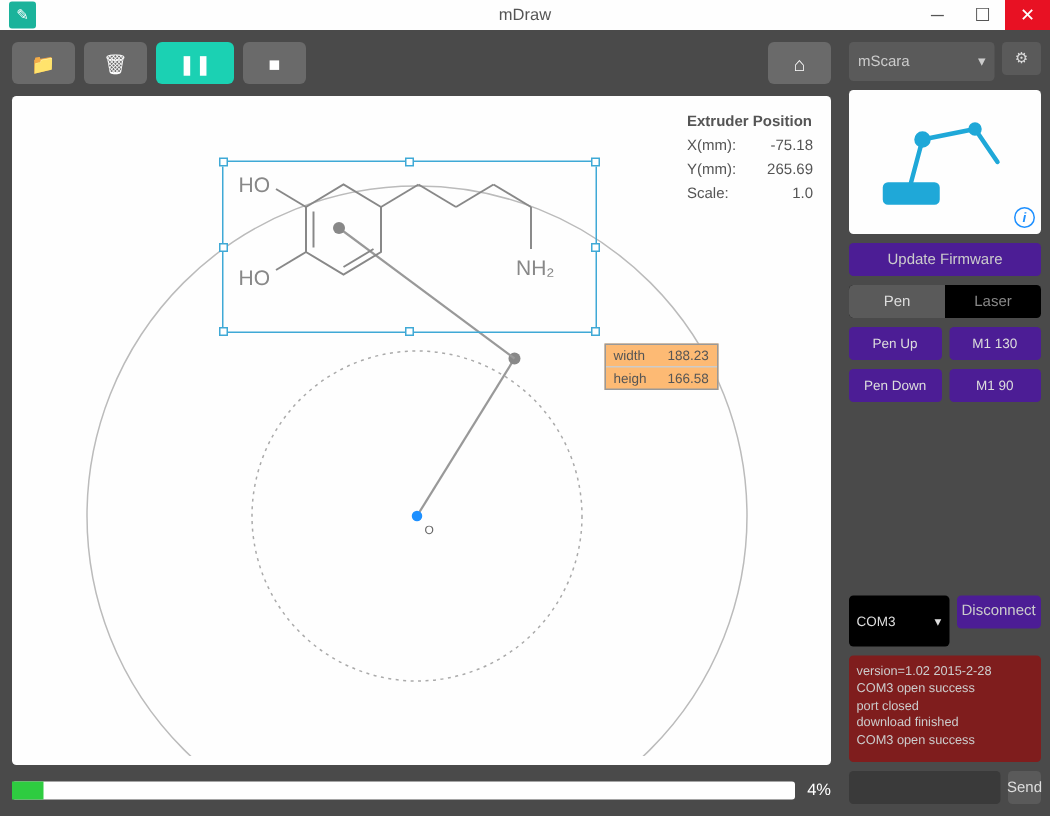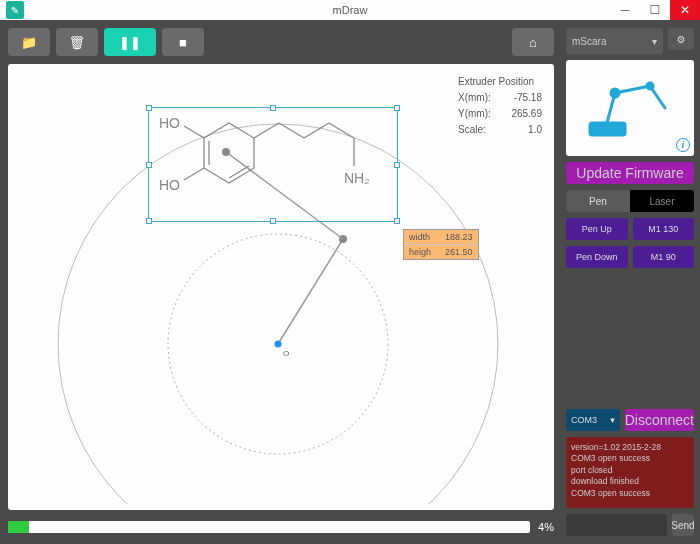--- a/index.html
+++ b/index.html
@@ -29,29 +29,29 @@
 .progress-area{height:22px;display:flex;align-items:center;gap:8px;margin-top:6px}
 .progress-bar{flex:1;height:12px;background:#fefefe;border-radius:2px;position:relative}
 .progress-fill{position:absolute;left:0;top:0;height:100%;width:4%;background:#2ecc40}
 .progress-text{color:#fff;font-size:11px}
 .side{width:140px;background:#4a4a4a;padding:8px 6px;display:flex;flex-direction:column;gap:6px;font-size:10px;color:#ddd}
 .side-row{display:flex;gap:5px}
 .robot-select{flex:1;height:22px;background:#5a5a5a;border-radius:3px;display:flex;align-items:center;padding:13px 6px;color:#ccc;justify-content:space-between}
 .gear-btn{width:26px;height:22px;background:#5a5a5a;border-radius:3px;display:flex;align-items:center;justify-content:center}
 .robot-img{height:96px;background:#fefefe;border-radius:3px;position:relative;display:flex;align-items:center;justify-content:center}
 .info-icon{position:absolute;right:4px;bottom:4px;width:14px;height:14px;border:1.5px solid #1e90ff;border-radius:50%;color:#1e90ff;font-size:9px;display:flex;align-items:center;justify-content:center;font-style:italic;font-weight:bold}
-.side-btn{height:22px;background:#a21caf;border-radius:3px;display:flex;align-items:center;justify-content:center;color:#ccc;font-size:14px}
+.side-btn{height:22px;background:#4c1d95;border-radius:3px;display:flex;align-items:center;justify-content:center;color:#ccc;font-size:10px}
 .tab-row{display:flex;background:#000000;border-radius:3px;overflow:hidden}
 .tab{flex:1;height:22px;display:flex;align-items:center;justify-content:center;color:#888}
 .tab.active{background:#5a5a5a;color:#ddd}
 .pen-row{display:flex;gap:5px}
 .pen-btn{flex:1;height:22px;background:#4c1d95;border-radius:3px;display:flex;align-items:center;justify-content:center;font-size:9px}
 .spacer{flex:1}
 .port-row{display:flex;gap:5px}
-.port-select{flex:1;height:22px;background:#0c4a6e;border-radius:3px;display:flex;align-items:center;padding:0 5px;justify-content:space-between;font-size:9px}
+.port-select{flex:1;height:34px;background:#000000;border-radius:3px;display:flex;align-items:center;padding:0 5px;justify-content:space-between;font-size:9px}
 .log{background:#7f1d1d;border-radius:3px;padding:5px;font-size:8.5px;color:#ccc;line-height:1.35}
 .log .path{color:#3c3;margin-top:2px;word-break:break-all}
 .send-row{display:flex;gap:5px;margin-top:auto}
 .send-input{flex:1;height:22px;background:#3a3a3a;border-radius:3px}
 .send-btn{width:22px;height:22px;background:#5a5a5a;border-radius:3px;display:flex;align-items:center;justify-content:center;font-size:10px}
 svg{position:absolute}
 </style>
 </head>
 <body>
 
@@ -116,42 +116,42 @@
         <div class="handle" style="left:-3px;top:-3px"></div>
         <div class="handle" style="right:-3px;top:-3px"></div>
         <div class="handle" style="left:-3px;bottom:-3px"></div>
         <div class="handle" style="right:-3px;bottom:-3px"></div>
         <div class="handle" style="left:50%;top:-3px;margin-left:-3px"></div>
         <div class="handle" style="left:50%;bottom:-3px;margin-left:-3px"></div>
         <div class="handle" style="top:50%;left:-3px;margin-top:-3px"></div>
         <div class="handle" style="top:50%;right:-3px;margin-top:-3px"></div>
       </div>
       <div class="extruder-info">
-        <div style="font-weight:normal">Extruder Position</div>
+        <div style="font-weight:bold">Extruder Position</div>
         <div class="row">
             <span>X(mm):</span>
             <span>-75.18</span>
           </div>
         <div class="row">
             <span>Y(mm):</span>
             <span>265.69</span>
           </div>
         <div class="row">
             <span>Scale:</span>
             <span>1.0</span>
           </div>
       </div>
       <div class="dims-box">
         <div>
             <span>width</span>
             <span>188.23</span>
           </div>
         <div style="border-top:1px solid #ccc">
             <span>heigh</span>
-            <span>261.50</span>
+            <span>166.58</span>
           </div>
       </div>
     </div>
     <div class="progress-area">
       <div class="progress-bar">
         <div class="progress-fill"></div>
       </div>
       <div class="progress-text">4%</div>
     </div>
   </div>

